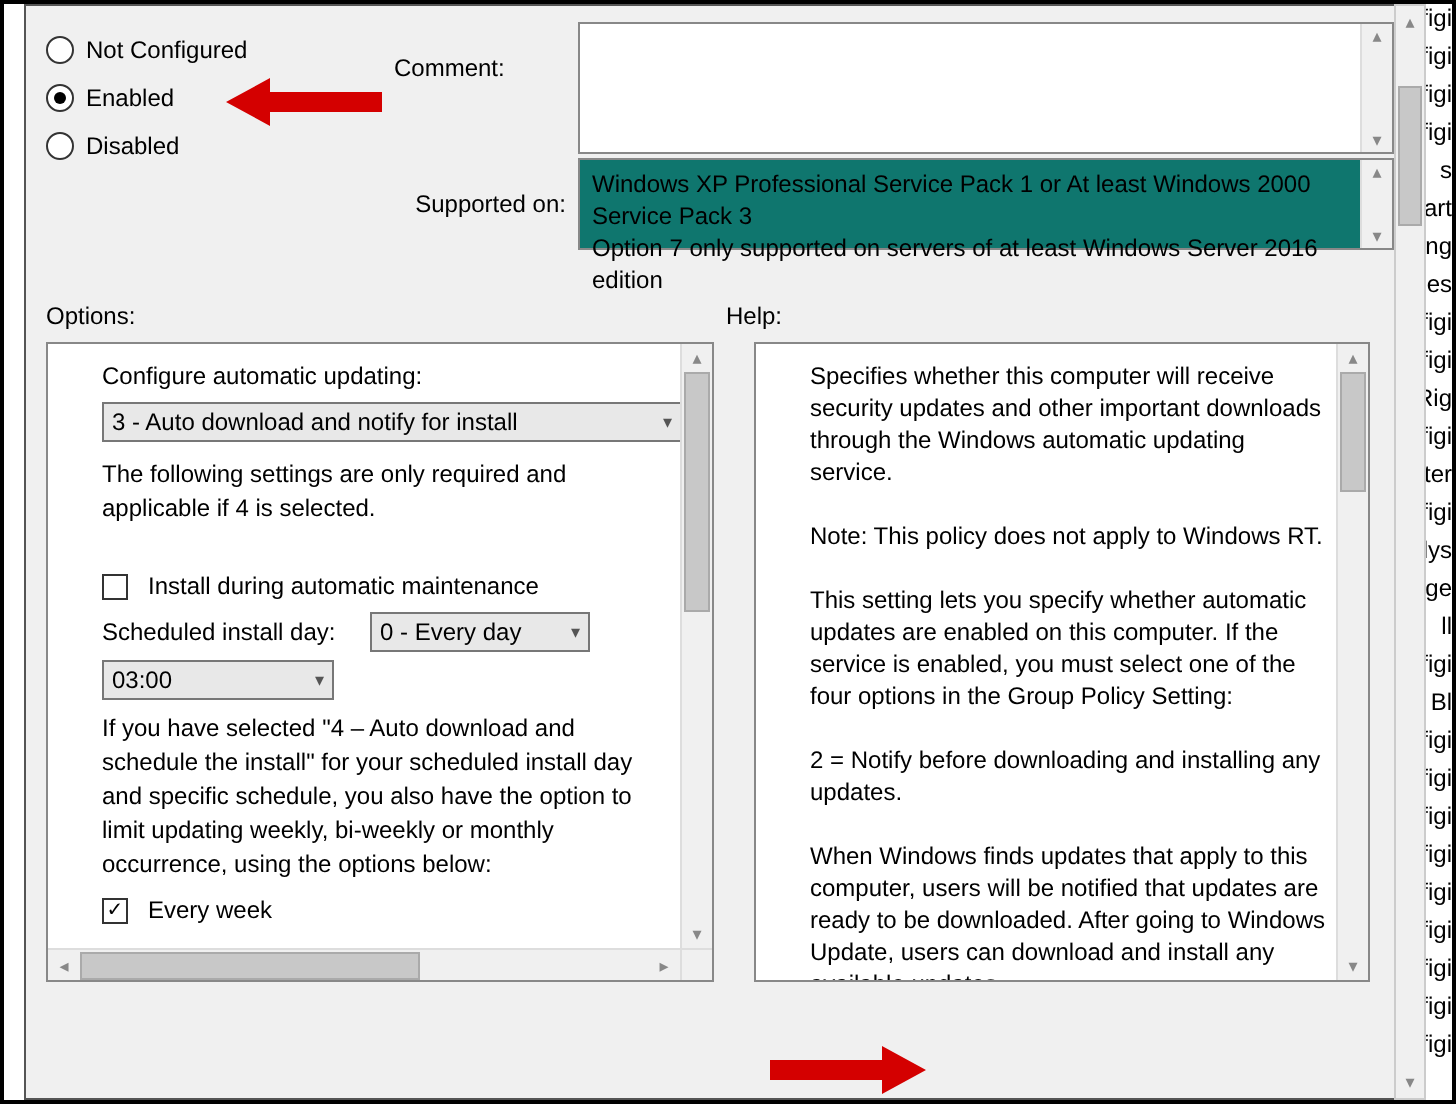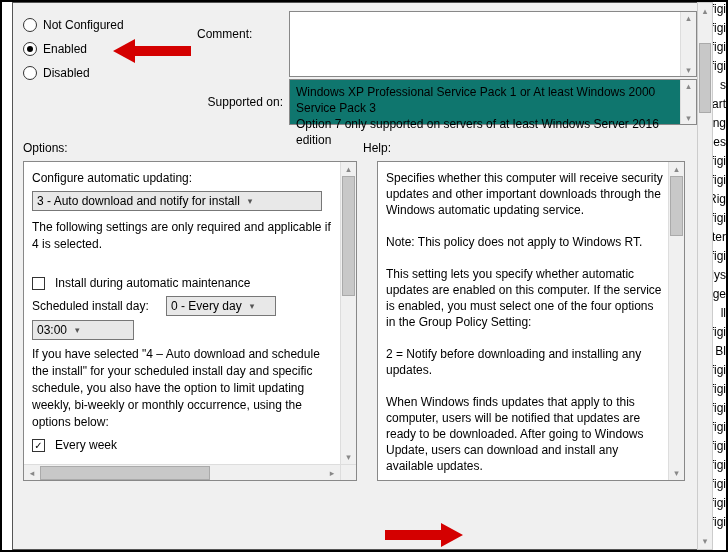--- a/index.html
+++ b/index.html
@@ -113,53 +113,55 @@
       display: flex;
       flex-direction: column;
       justify-content: space-between;
       align-items: center;
       font-size: 9px;
       color: #888;
     }
     .scrollbar-v .arr { line-height: 12px; }
     .section-labels {
       display: flex;
-      margin-top: 16px;
+      margin-top: 26px;
       font-size: 12px;
     }
     .section-labels .left { width: 340px; }
     .panes {
       display: flex;
       margin-top: 6px;
       gap: 20px;
     }
     .options-pane, .help-pane {
       border: 1px solid #888;
       background: #fff;
       height: 320px;
       position: relative;
       overflow: hidden;
+      padding-left: 19px;
     }
     .options-pane { width: 334px; }
     .help-pane { width: 308px; }
     .options-inner {
       padding: 8px 18px 8px 8px;
       font-size: 12px;
       line-height: 17px;
     }
     .help-inner {
       padding: 8px 18px 8px 8px;
       font-size: 12px;
       line-height: 16px;
     }
     .dropdown {
       border: 1px solid #777;
       background: #e8e8e8;
       padding: 2px 4px;
       display: inline-flex;
+      justify-content: space-between;
       align-items: center;
       font-size: 12px;
       height: 20px;
     }
     .dropdown .chev { font-size: 9px; color: #555; margin-left: 8px; }
     .field-row { display: flex; align-items: center; margin: 4px 0; gap: 6px; }
     .checkbox {
       width: 13px;
       height: 13px;
       border: 1px solid #333;
@@ -348,21 +350,21 @@
           <span>Install during automatic maintenance</span>
         </div>
         <div class="field-row">
           <span style="width:128px">Scheduled install day:</span>
           <div class="dropdown" style="width:110px">
             <span>0 - Every day</span>
             <span class="chev">▾</span>
           </div>
         </div>
         <div class="field-row">
-          <div class="dropdown" style="width:102px">
+          <div class="dropdown" style="width:116px">
             <span>03:00</span>
             <span class="chev">▾</span>
           </div>
         </div>
         <div style="margin:6px 0">If you have selected "4 – Auto download and schedule the install" for your scheduled install day and specific schedule, you also have the option to limit updating weekly, bi-weekly or monthly occurrence, using the options below:</div>
         <div class="field-row">
           <span class="checkbox checked"></span>
           <span>Every week</span>
         </div>
       </div>

